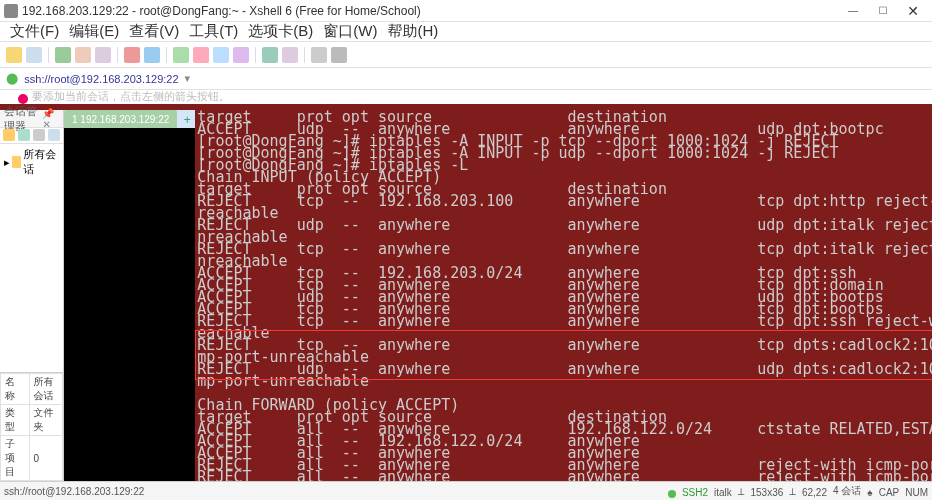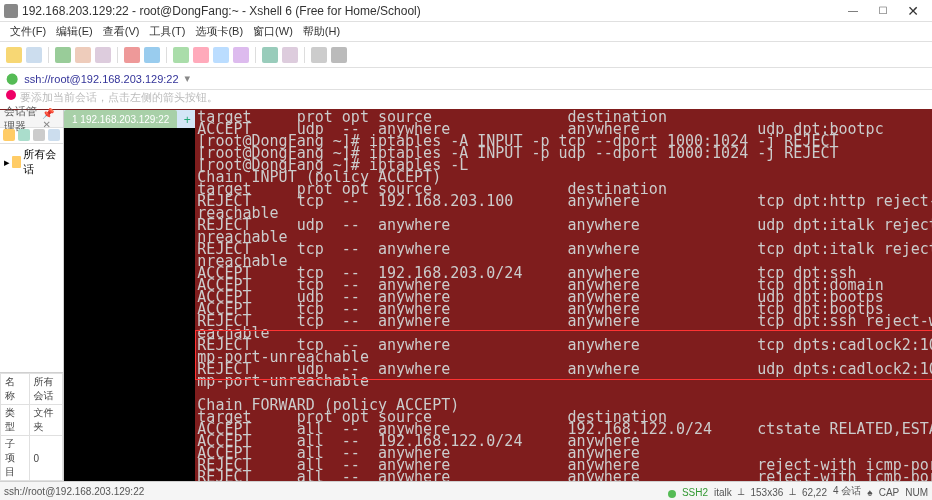--- a/index.html
+++ b/index.html
@@ -4,28 +4,28 @@
 <style>
 *{margin:0;padding:0;box-sizing:border-box;font-family:"Microsoft YaHei",Arial,sans-serif}
 body{background:#f0f0f0;font-size:11px;overflow:hidden;width:932px;height:500px}
 .titlebar{height:22px;background:#fff;display:flex;align-items:center;padding:0 4px;border-bottom:1px solid #e0e0e0}
 .titlebar .icon{width:14px;height:14px;background:#888;border-radius:2px;margin-right:4px}
 .titlebar .title{flex:1;font-size:12px;color:#333}
 .winbtns{display:flex;gap:0}
 .winbtns span{width:30px;height:20px;display:flex;align-items:center;justify-content:center;color:#555;font-size:10px}
 .winbtns .close{color:#333;font-size:14px}
 .menubar{height:20px;background:#fff;display:flex;align-items:center;padding:0 6px;gap:2px;border-bottom:1px solid #e0e0e0}
-.menubar span{font-size:11px;color:#333;padding:0 4px}
+.menubar span{font-size:15px;color:#333;padding:0 4px}
 .toolbar{height:26px;background:#fff;display:flex;align-items:center;padding:0 6px;gap:4px;border-bottom:1px solid #e0e0e0}
 .tbtn{width:16px;height:16px;border-radius:2px;display:inline-block}
 .tsep{width:1px;height:16px;background:#ddd;margin:0 2px}
 .addrbar{height:22px;background:#fff;display:flex;align-items:center;padding:0 6px;gap:6px;border-bottom:1px solid #e0e0e0}
 .addrbar .lbl{color:#339;font-size:11px}
 .addrbar .arrow{color:#888}
-.hintbar{height:20px;background:#fff;display:flex;align-items:flex-start;padding:0 6px;border-bottom:1px solid #7f1d1d}
+.hintbar{height:20px;background:#fff;display:flex;align-items:flex-end;padding:0 18px;border-bottom:6px solid #7f1d1d}
 .hintbar .dot{width:10px;height:10px;background:#e06;border-radius:50%;margin-right:4px}
 .hintbar .txt{color:#bbb;font-size:11px}
 .main{display:flex;height:371px}
 .sidebar{width:100px;background:#fff;border-right:1px solid #d0d0d0;display:flex;flex-direction:column}
 .sidehdr{height:18px;background:#f5f5f5;border-bottom:1px solid #e0e0e0;display:flex;align-items:center;padding:0 4px;font-size:11px;color:#555;justify-content:space-between}
 .sidehdr .hbtn{font-size:10px;color:#888}
 .sidetree{flex:1;padding:2px 4px;font-size:11px}
 .sidetree .item{display:flex;align-items:center;gap:2px;padding:1px 0}
 .sidetree .fold{width:12px;height:12px;background:#fc6;border-radius:1px}
 .proptbl{border-top:1px solid #d0d0d0}

